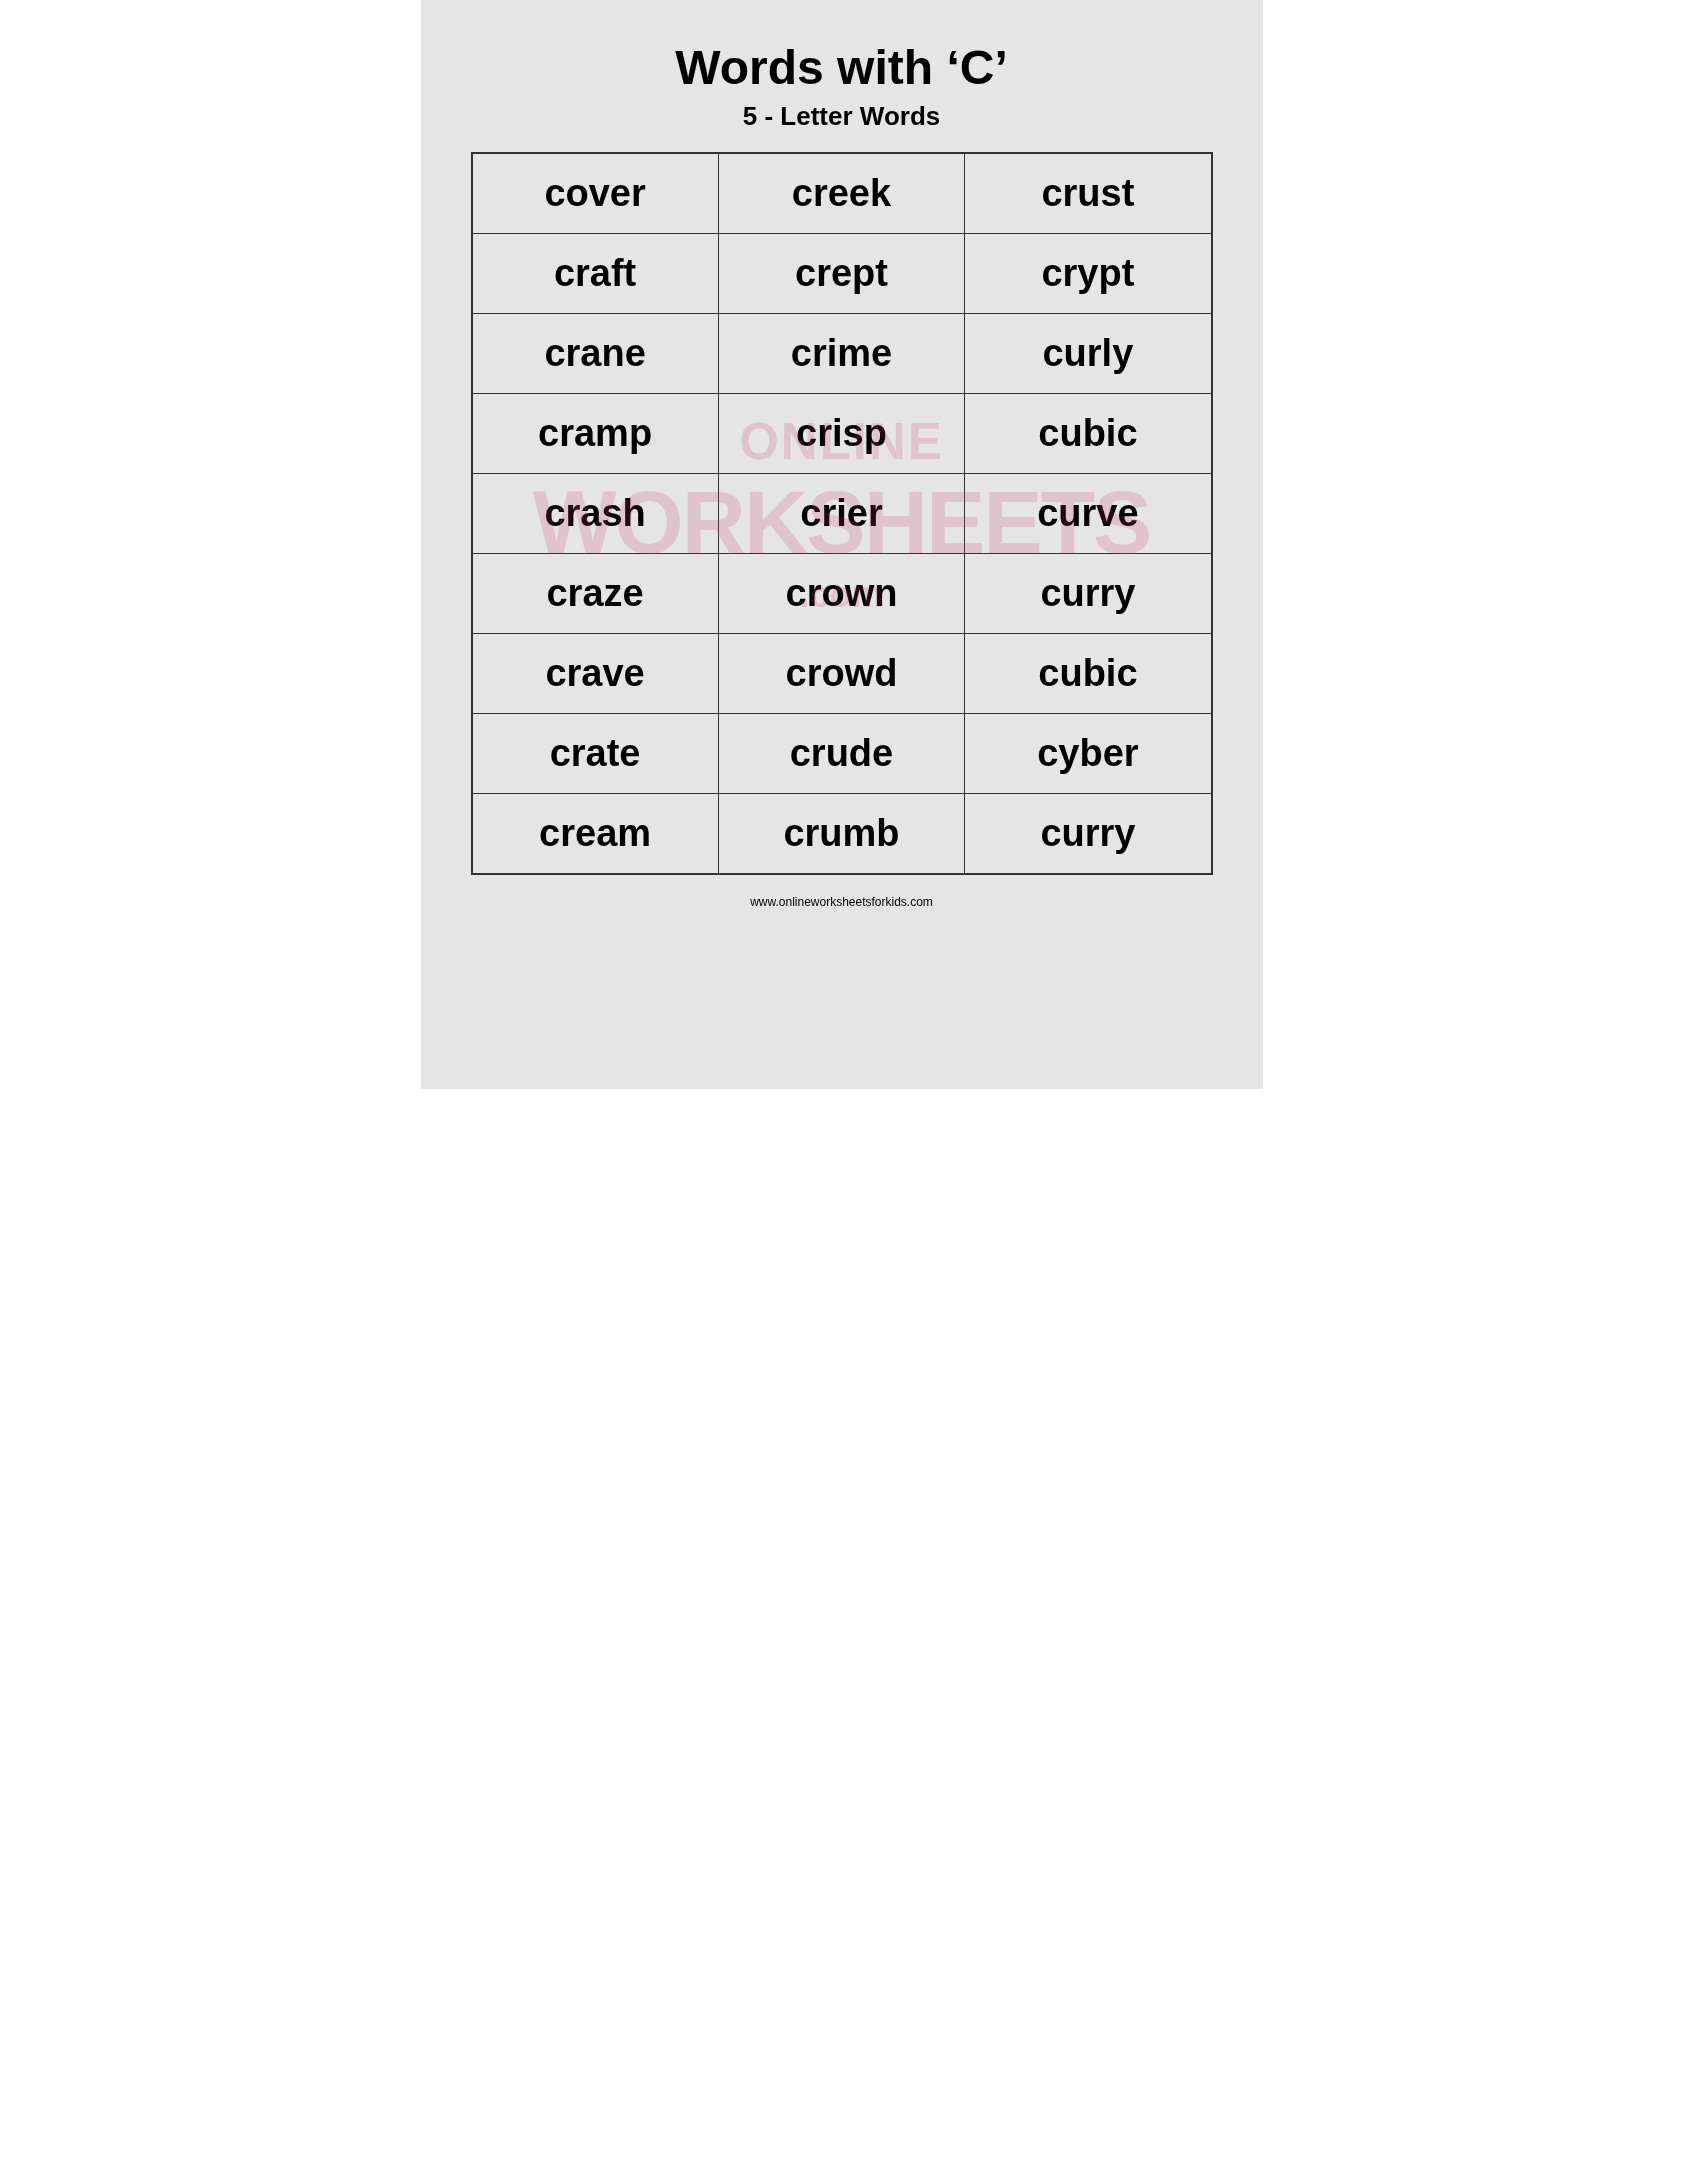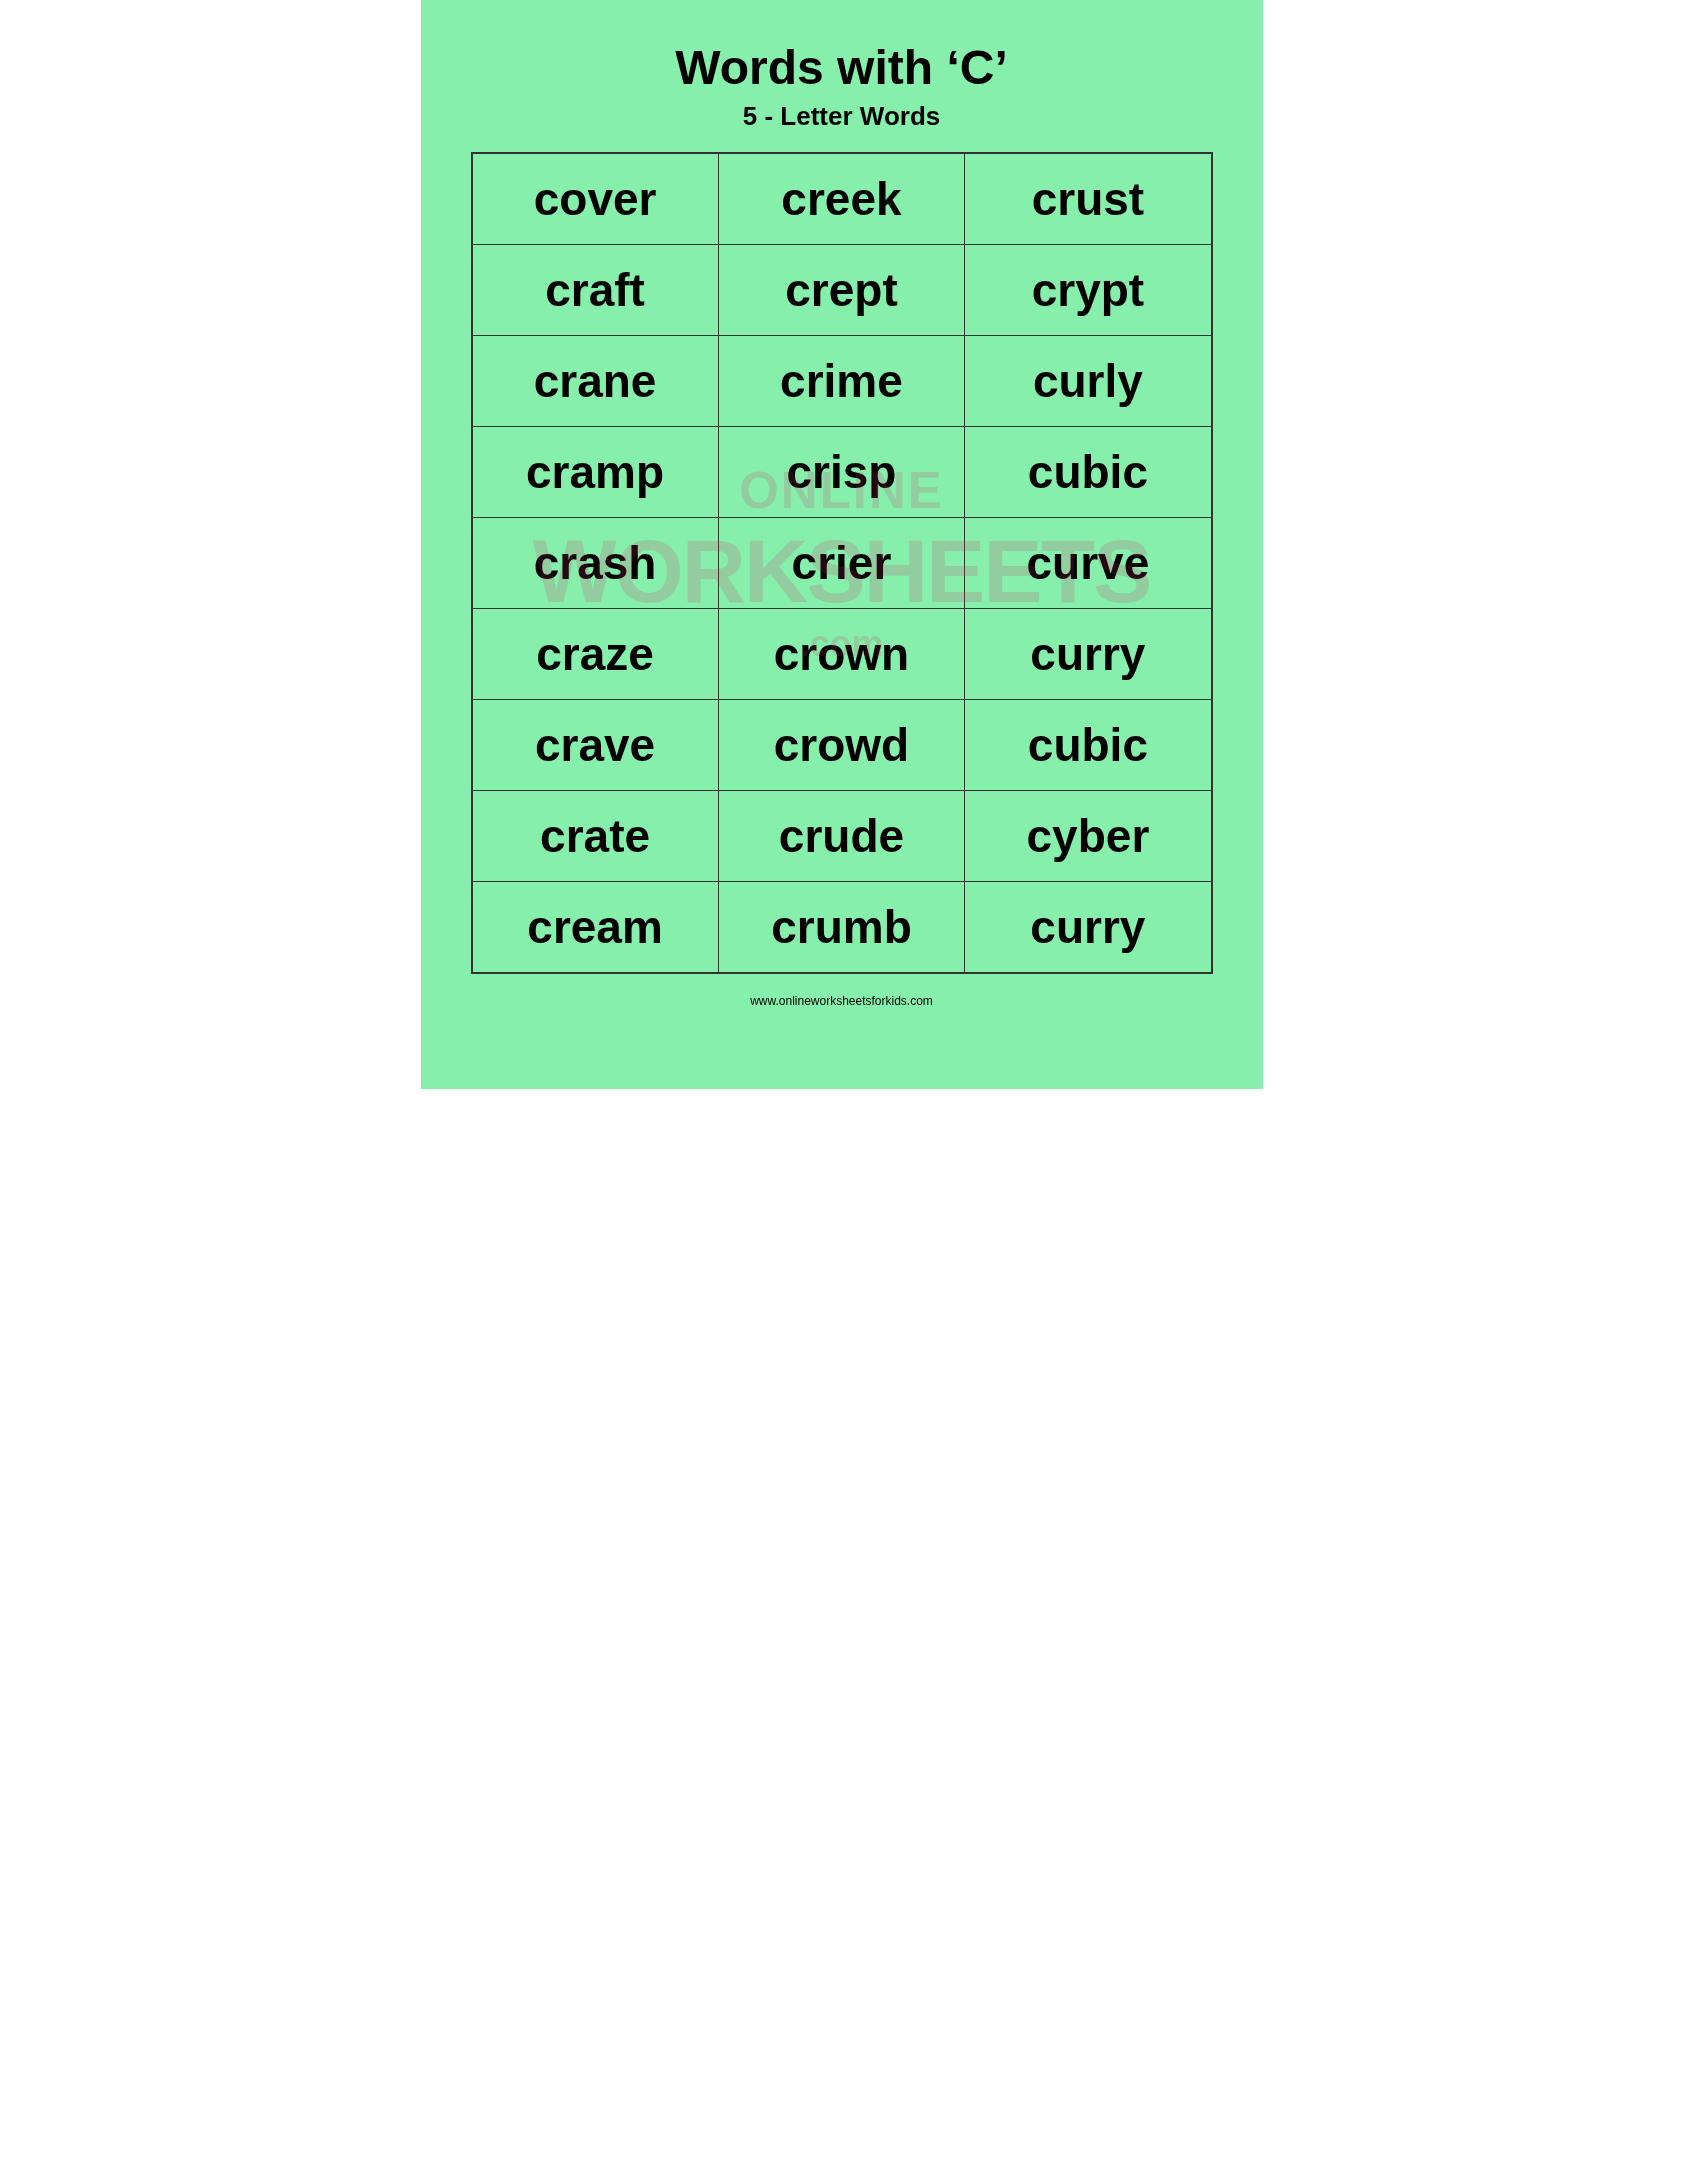--- a/index.html
+++ b/index.html
@@ -13,21 +13,21 @@
       display: flex;
       justify-content: center;
       align-items: flex-start;
       min-height: 100vh;
       font-family: Arial, sans-serif;
     }
 
     .page {
       width: 842px;
       min-height: 1089px;
-      background: #86efac;
+      background: #e5e5e5;
       padding: 40px 50px 30px 50px;
       position: relative;
     }
 
     .title {
       text-align: center;
       font-size: 48px;
       font-weight: 900;
       color: #000;
       font-family: Arial Black, Arial, sans-serif;
@@ -46,21 +46,21 @@
     .word-table {
       width: 100%;
       border-collapse: collapse;
       border: 2px solid #333;
     }
 
     .word-table td {
       border: 1.5px solid #333;
       text-align: center;
       padding: 18px 10px;
-      font-size: 46px;
+      font-size: 38px;
       font-weight: 900;
       font-family: Arial Black, Arial, sans-serif;
       color: #000;
       width: 33.33%;
     }
 
     .watermark {
       position: absolute;
       top: 50%;
       left: 50%;

